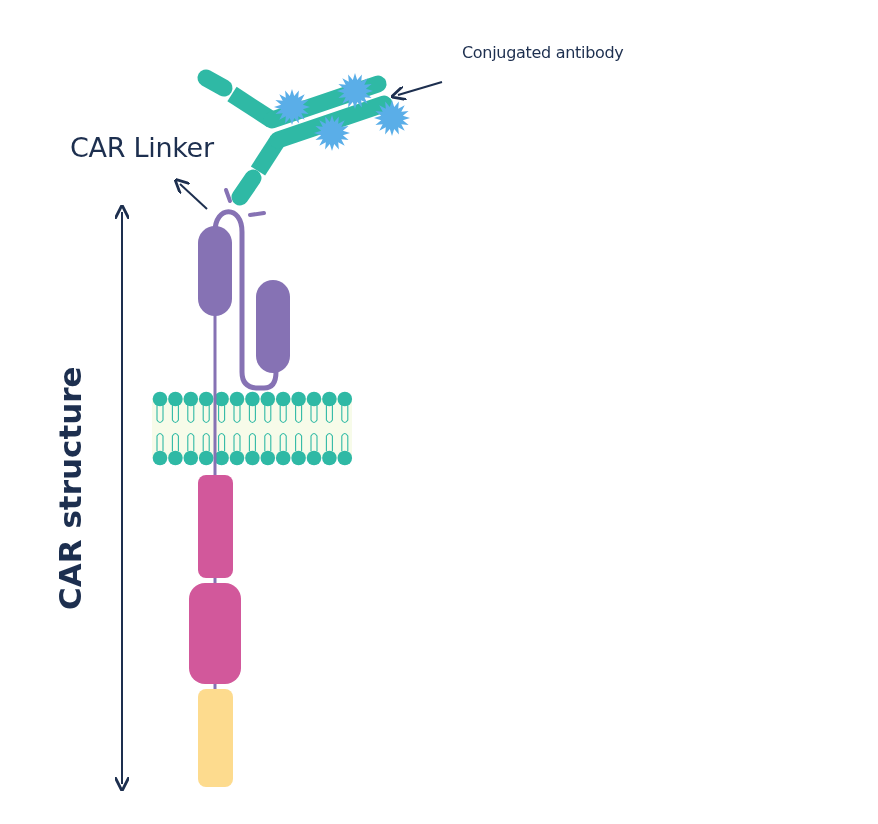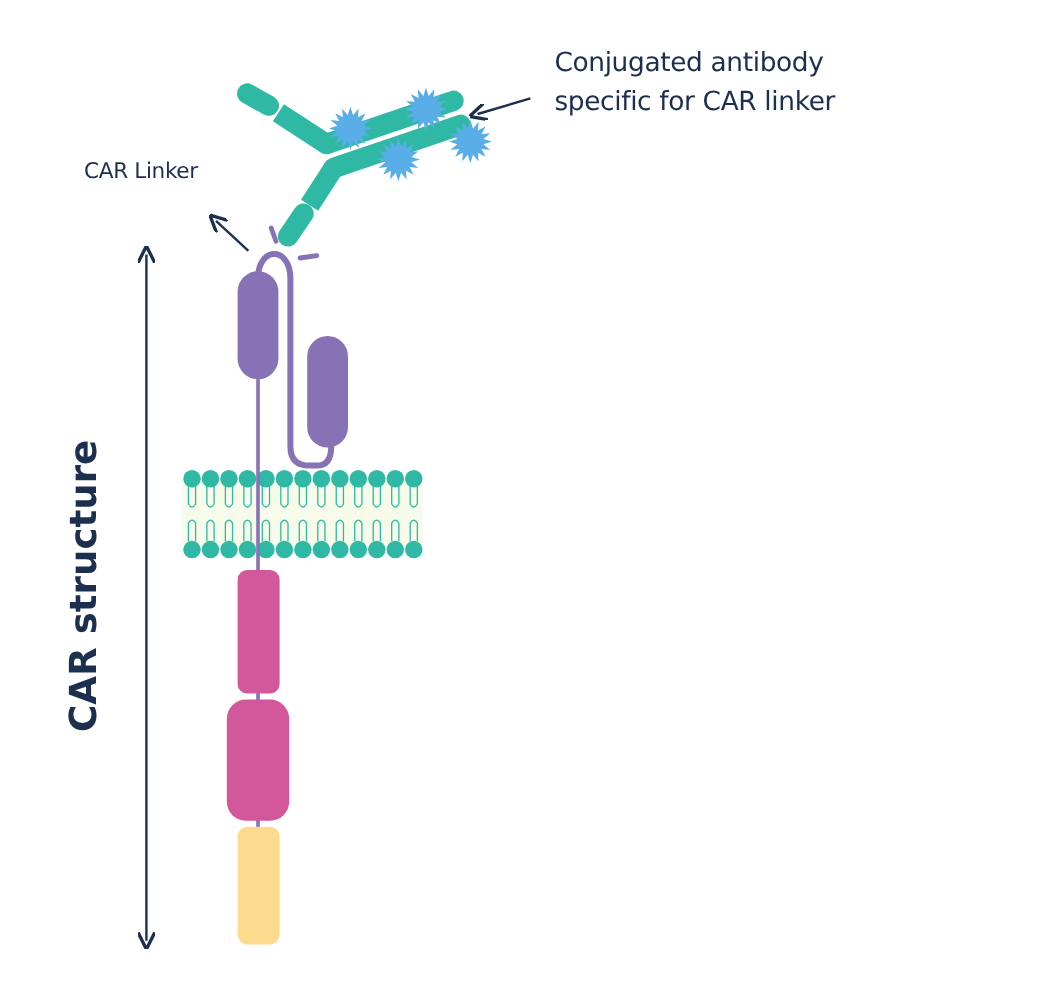--- a/index.html
+++ b/index.html
@@ -1,21 +1,21 @@
 <!DOCTYPE html>
 <html><head>
 <meta charset="utf-8">
 <style>
   html, body { margin: 0; padding: 0; background: #ffffff; }
   body { width: 878px; height: 824px; position: relative; overflow: hidden; font-family: "Liberation Sans", "DejaVu Sans", sans-serif; }
   #diagram { position: absolute; left: 0; top: 0; width: 878px; height: 824px; }
   .lbl { position: absolute; color: #1d2f4f; font-family: "DejaVu Sans", "Liberation Sans", sans-serif; white-space: nowrap; }
-  #antibody-label { left: 462px; top: 36px; font-size: 22px; line-height: 33px; letter-spacing: -0.3px; }
+  #antibody-label { left: 462px; top: 36px; font-size: 16px; line-height: 33px; letter-spacing: -0.3px; }
   #antibody-label div { display: block; }
-  #linker-label { left: 70px; top: 132px; font-size: 18px; letter-spacing: -0.3px; }
+  #linker-label { left: 70px; top: 132px; font-size: 27px; letter-spacing: -0.3px; }
   #car-structure-label { position: absolute; left: 52px; top: 610px; transform-origin: 0 0; transform: rotate(-90deg); font-size: 31px; font-weight: bold; color: #1d2f4f; white-space: nowrap; font-family: "DejaVu Sans", "Liberation Sans", sans-serif; }
 </style>
 </head>
 <body>
 
 <svg id="diagram" viewBox="0 0 878 824" xmlns="http://www.w3.org/2000/svg">
   <defs>
     <marker id="ah" viewBox="0 0 10 10" refX="5" refY="5" markerWidth="7" markerHeight="7" orient="auto-start-reverse">
       <path d="M0,0 L10,5 L0,10" fill="none" stroke="#1d2f4f" stroke-width="2"></path>
     </marker>
@@ -111,16 +111,15 @@
   <g>
     <line x1="207" y1="209" x2="180" y2="184" stroke="#1d2f4f" stroke-width="2" marker-end="url(#ah)"></line>
   </g>
   <g>
     <line x1="442" y1="82" x2="398" y2="95" stroke="#1d2f4f" stroke-width="2" marker-end="url(#ah)"></line>
   </g>
 </svg>
 
 <div id="antibody-label" class="lbl">
   <div>Conjugated antibody</div>
-  <div>specific for CAR linker</div>
 </div>
 <div id="linker-label" class="lbl">CAR Linker</div>
 <div id="car-structure-label">CAR structure</div>
 
 </body></html>

